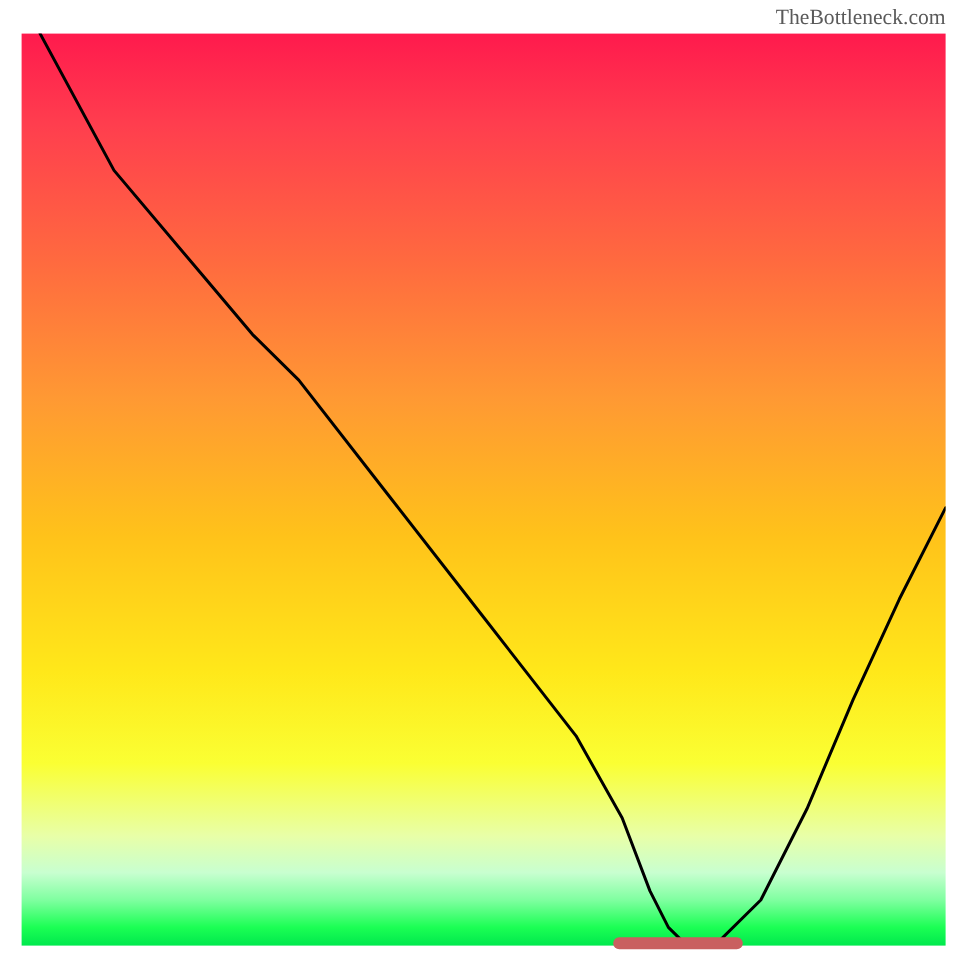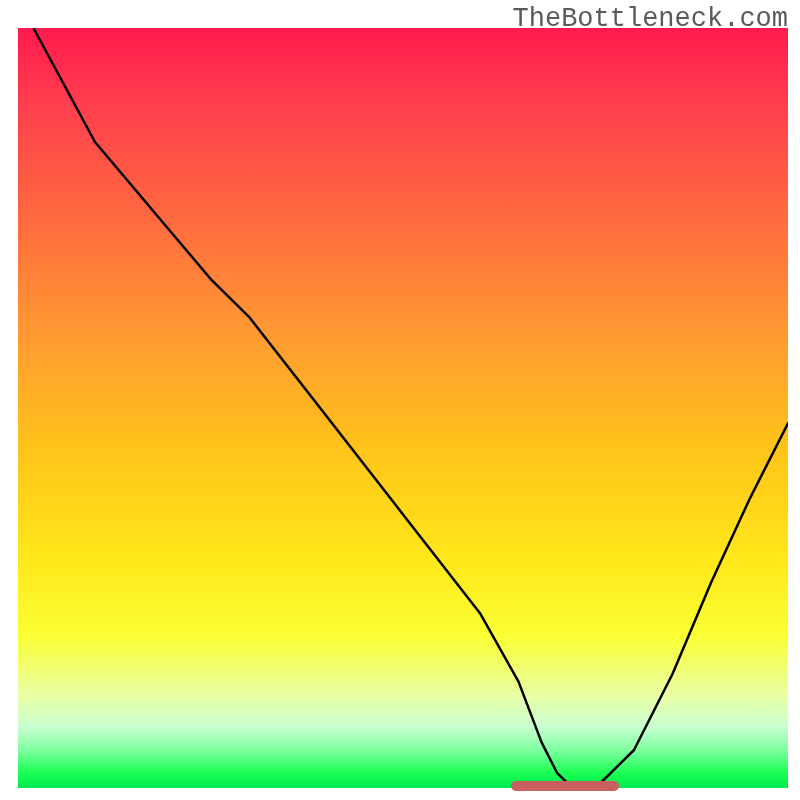--- a/index.html
+++ b/index.html
@@ -6,22 +6,22 @@
   html, body { width: 800px; height: 800px; overflow: hidden; background: #fff; }
   .chart-container {
     position: relative;
     width: 800px;
     height: 800px;
   }
   .watermark {
     position: absolute;
     top: 4px;
     right: 12px;
-    font-family: Liberation Mono, monospace;
-    font-size: 27px;
+    font-family: Liberation Serif, serif;
+    font-size: 18px;
     font-weight: 500;
     color: #5a5a5a;
     z-index: 10;
     text-align: center;
   }
   .plot-area {
     position: absolute;
     left: 18px;
     top: 28px;
     width: 770px;

